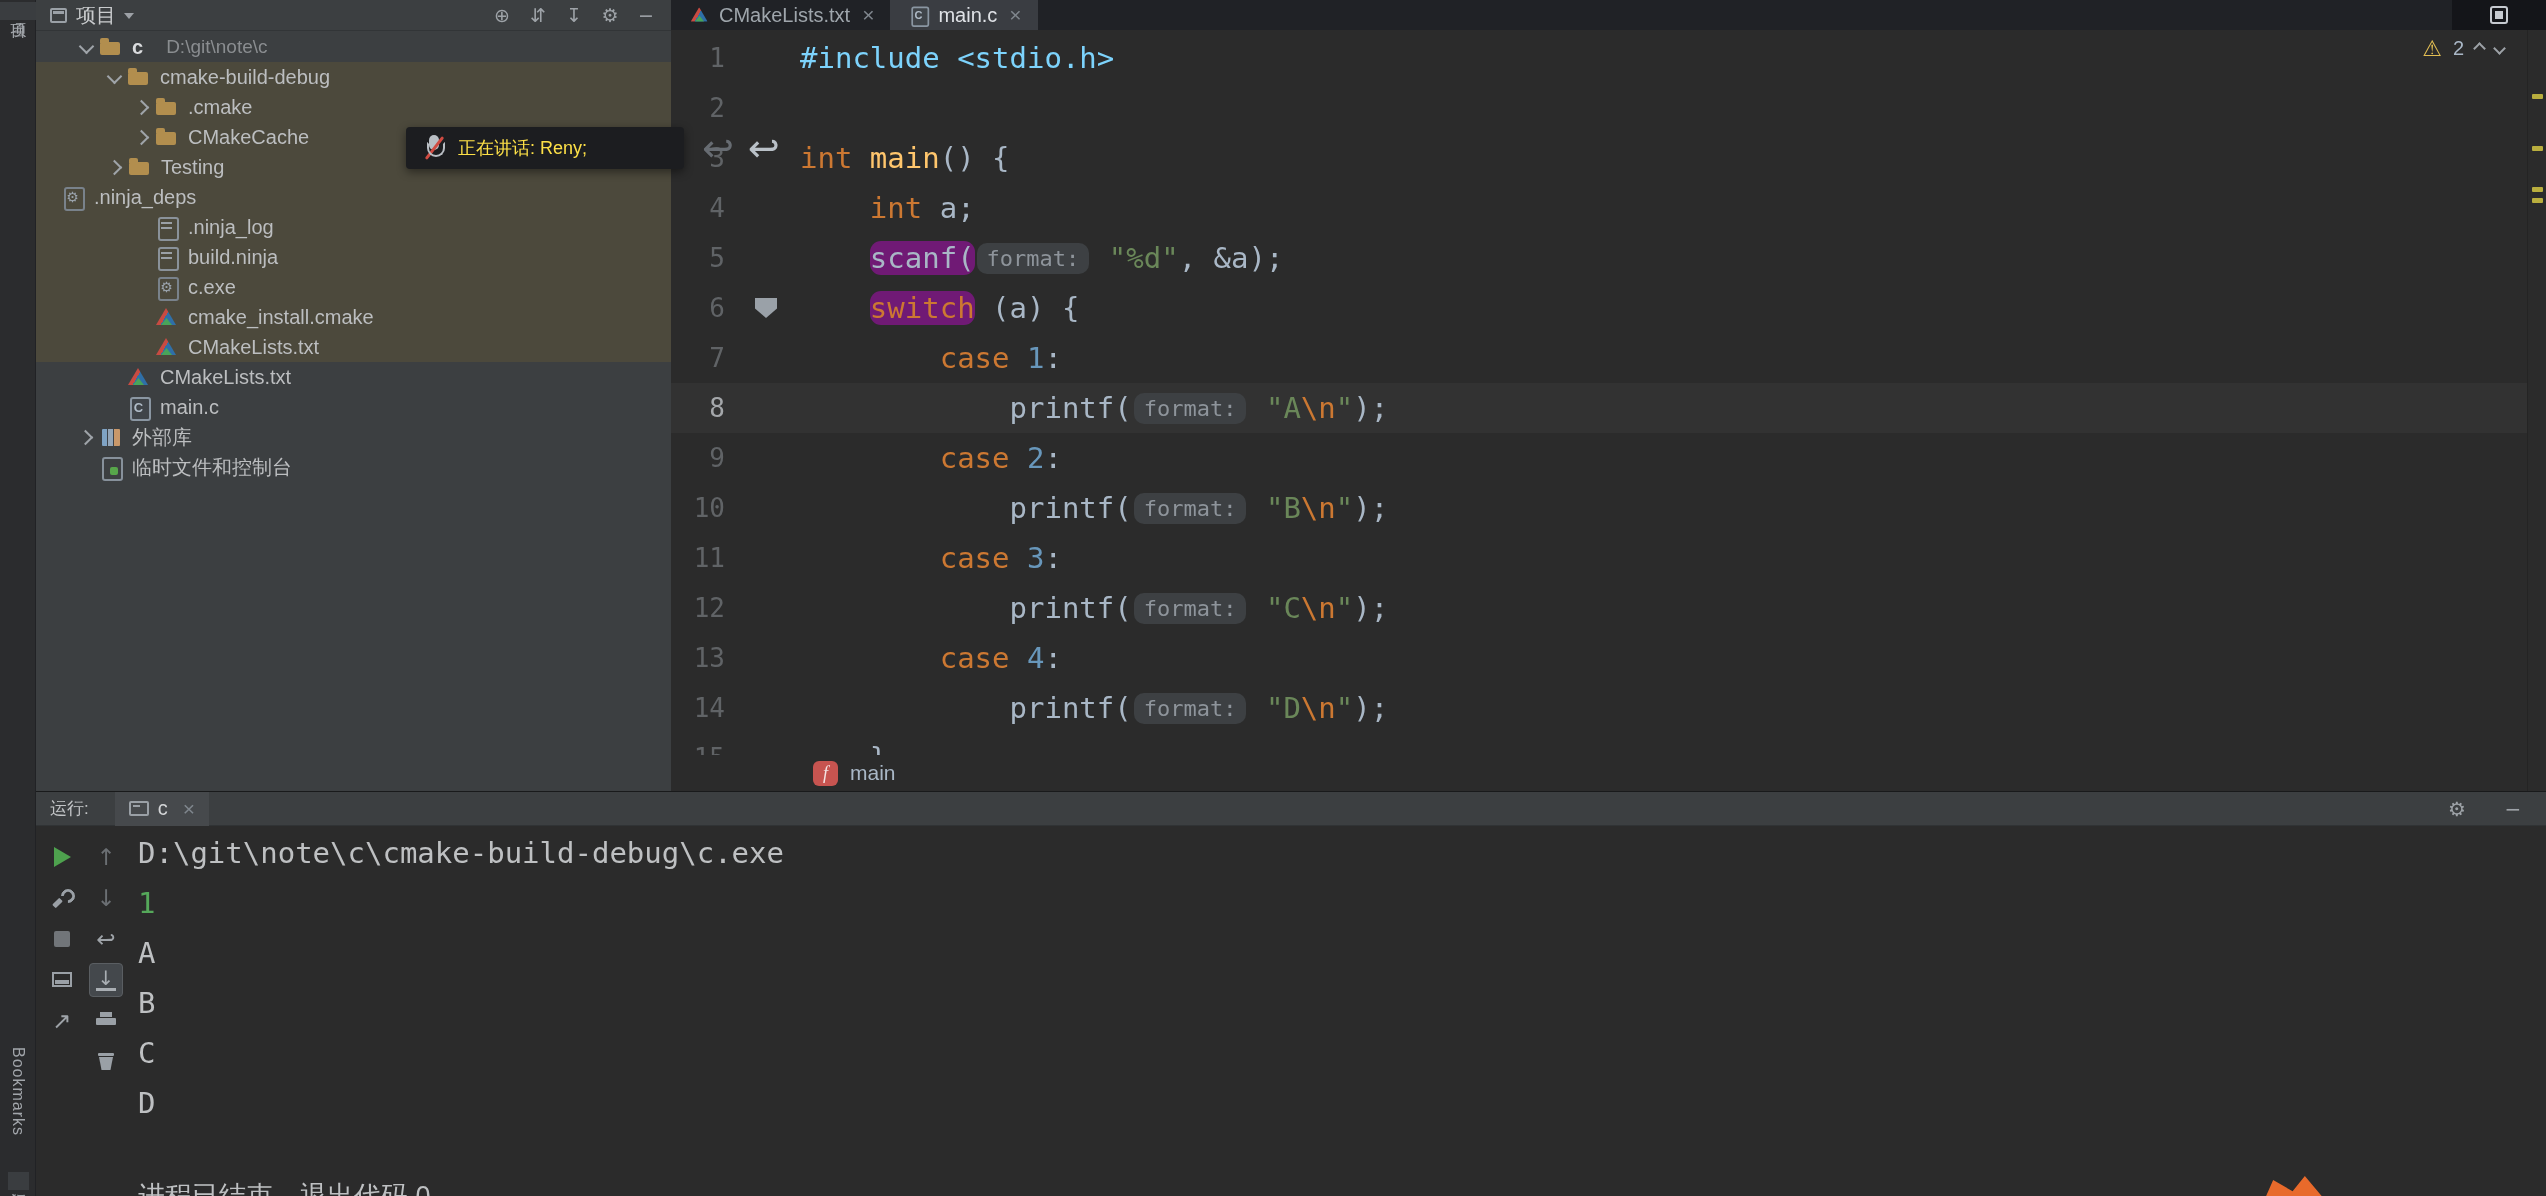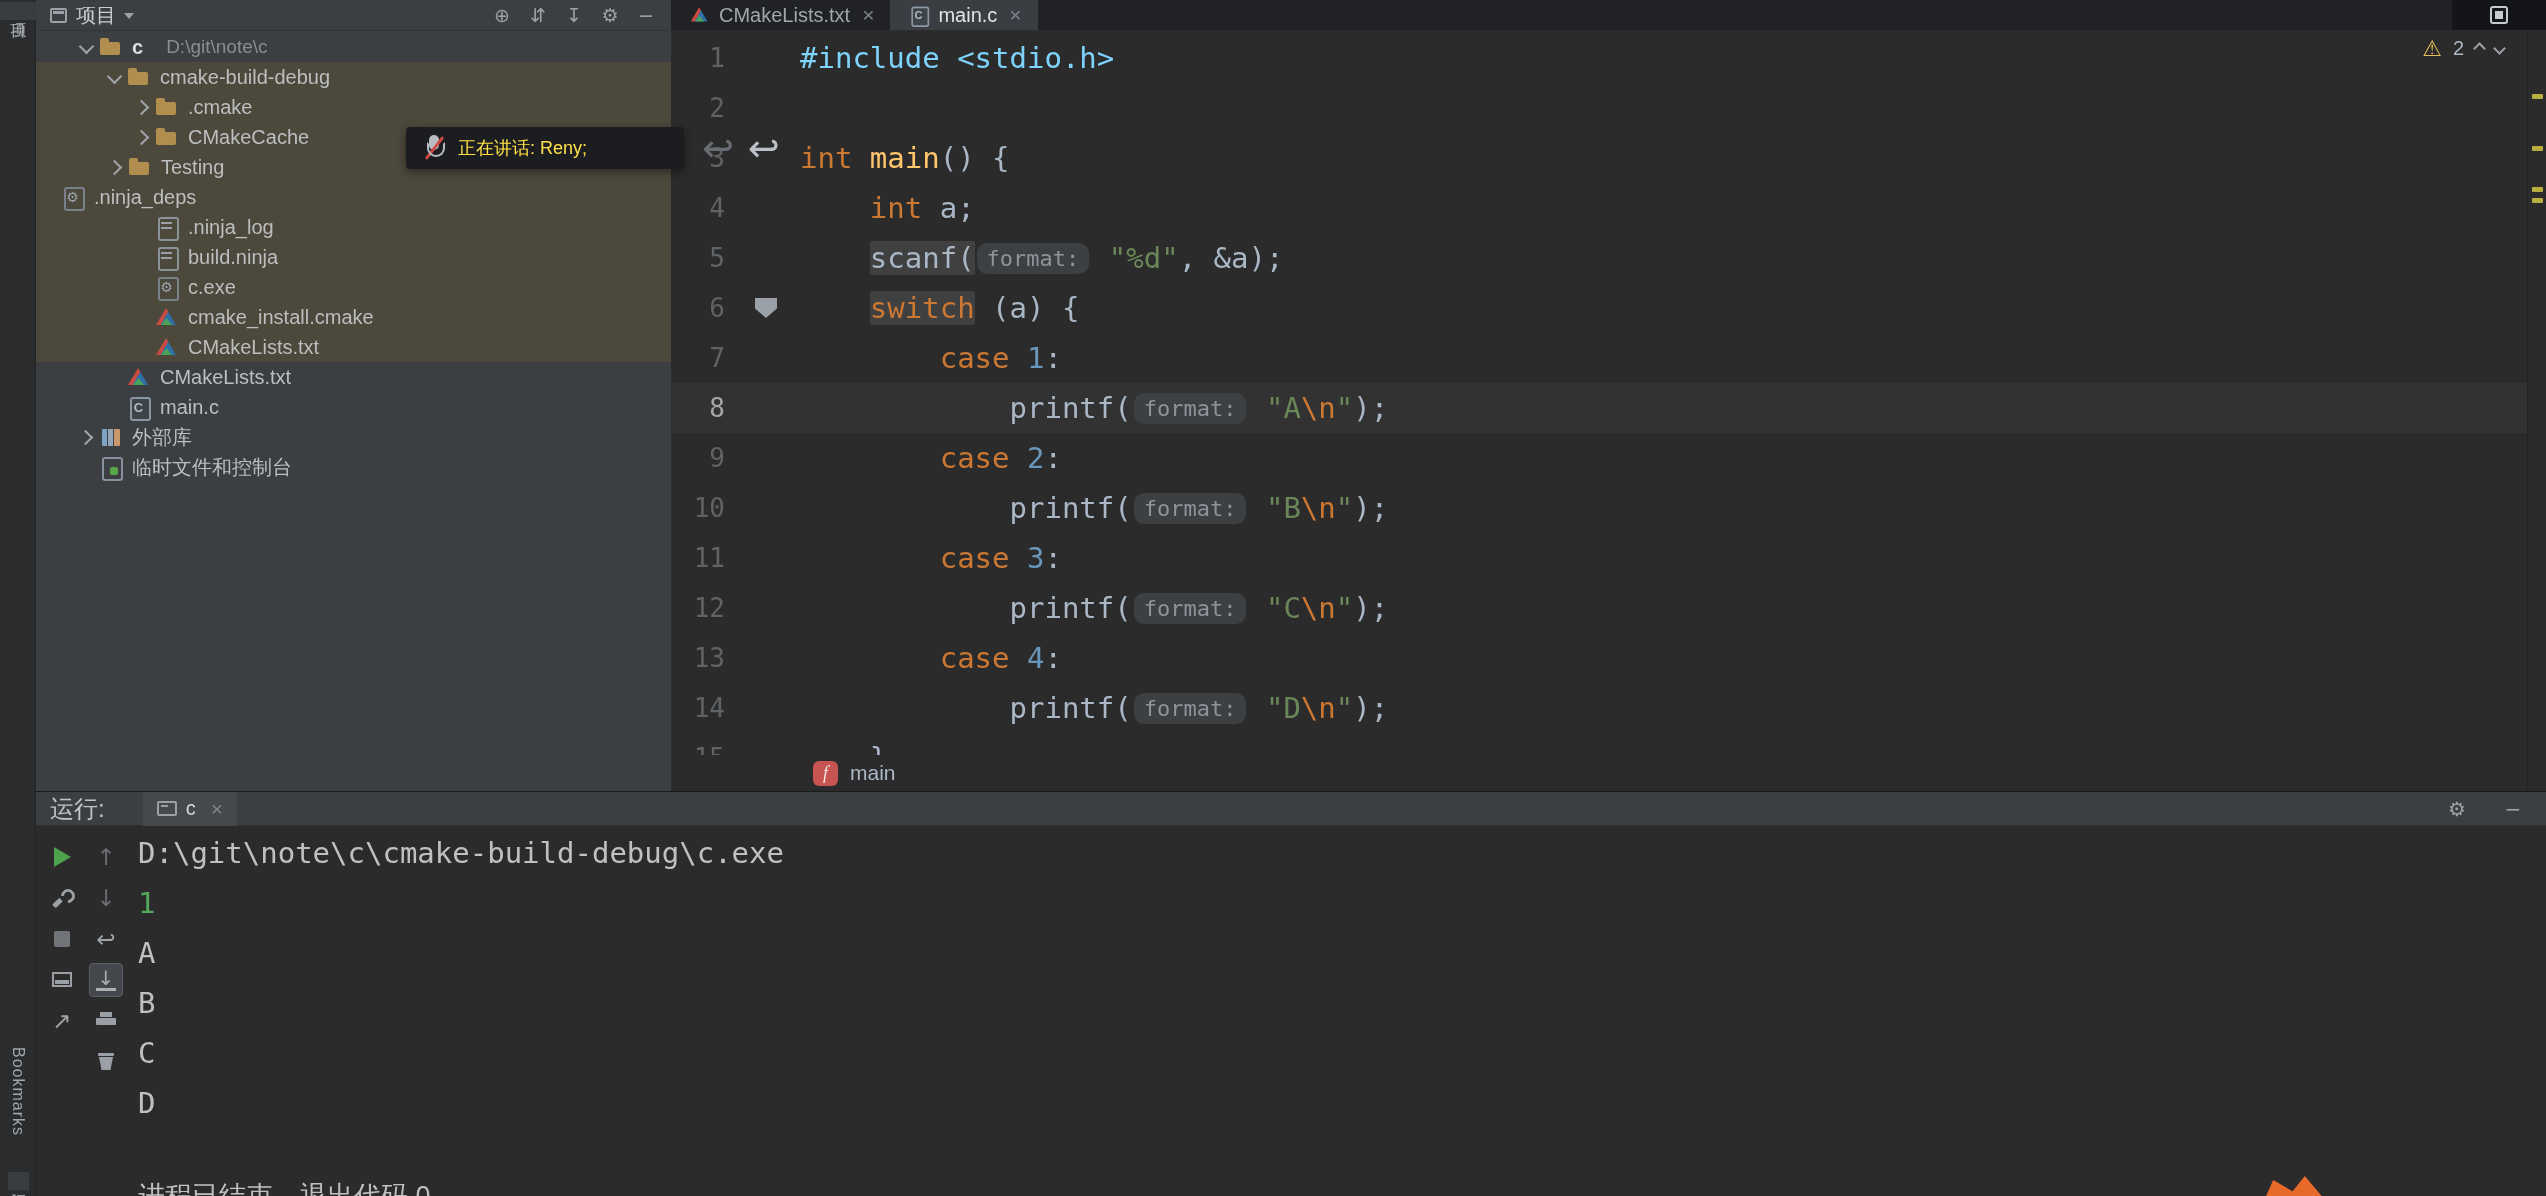--- a/index.html
+++ b/index.html
@@ -82,21 +82,21 @@
   .lnum{flex:0 0 70px;text-align:right;padding-right:16px;color:#606366;font-size:26px}
   .code-row.caret .lnum{color:#A4A7AA}
   .fold{flex:0 0 59px;position:relative}
   .lbody{white-space:pre}
   .tok.kw{color:#CC7832}
   .tok.fn{color:#FFC66D}
   .tok.str{color:#6A8759}
   .tok.esc{color:#CC7832}
   .tok.num{color:#6897BB}
   .tok.pp{color:#7dd3fc}
-  .tok.hl{background:#404040;border-radius:2px}
+  .tok.hl{background:#701a75;border-radius:11px}
   .tok.inlay{display:inline-block;vertical-align:middle;background:#3D4043;color:#8E949B;font-size:22px;
     line-height:31px;height:31px;padding:0 10px;border-radius:10px;margin:-4px 2px 0 2px}
   .pentagon{position:absolute;left:14px;top:15px;width:22px;height:20px;background:#9AA1A8;
     clip-path:polygon(0 0,100% 0,100% 52%,50% 100%,0 52%)}
 
   #right-stripe{position:absolute;top:30px;right:0;width:19px;height:761px;background:#2B2B2B;border-left:1px solid #242424;z-index:4}
   .stripe-mark{position:absolute;left:4px;width:11px;height:5px;background:#B9AE3E;border-radius:1px}
 
   #inspections{position:absolute;top:36px;right:42px;display:flex;align-items:center;gap:11px;z-index:5}
   .warn-glyph{color:#E2BE53;font-size:22px;font-family:"DejaVu Sans",sans-serif}
@@ -107,21 +107,21 @@
   #breadcrumb{position:absolute;left:0;top:755px;width:1856px;height:36px;display:flex;align-items:center;
     gap:12px;padding-left:142px;background:#2B2B2B}
   .f-badge{width:25px;height:25px;border-radius:6px;background:#C75450;color:#F4E3E3;display:flex;align-items:center;
     justify-content:center;font-size:18px;font-style:italic;font-family:"Liberation Serif","DejaVu Serif",serif}
   .bc-label{color:#A9B7C6;font-size:21px}
 
   
   #run-panel{position:absolute;left:36px;top:791px;width:2510px;height:405px;background:#2B2B2B;
     border-top:1px solid #191A1B;z-index:10}
   #run-header{height:34px;background:#3C3F41;border-bottom:1px solid #303335;display:flex;align-items:center;padding-left:14px}
-  .run-label{color:#C2C4C6;font-size:24px;margin-right:38px}
+  .run-label{color:#C2C4C6;font-size:17px;margin-right:26px}
   .run-tab{height:34px;display:flex;align-items:center;gap:9px;padding:0 14px;background:#46494C;color:#D3D5D7;font-size:20px}
   .console-icon{width:20px;height:15px;border:2px solid #9AA0A6;border-radius:2px;position:relative}
   .console-icon::before{content:"";position:absolute;left:2px;top:2px;width:7px;height:2px;background:#9AA0A6}
   .rh-spacer{flex:1}
   #run-header .hicon{margin-right:20px;font-size:20px}
   #run-body{position:relative;height:370px}
   #run-toolbar{position:absolute;left:4px;top:10px;display:grid;grid-template-columns:44px 44px;
     grid-auto-rows:41px;justify-items:center;align-items:center}
   .icon-btn{width:34px;height:34px;display:flex;align-items:center;justify-content:center;color:#9EA3A8;
     font-size:23px;font-family:"DejaVu Sans",sans-serif}

